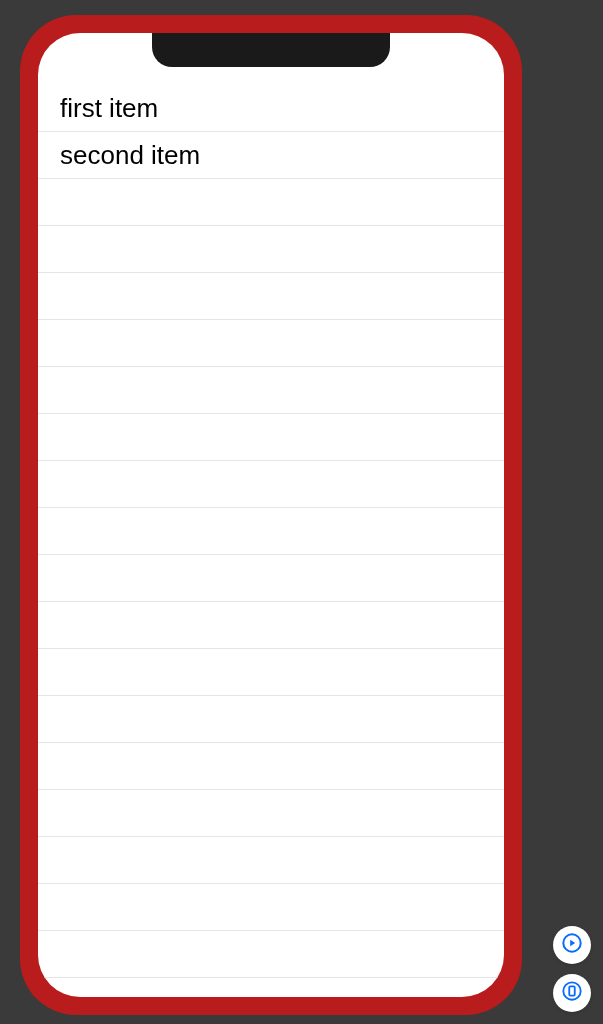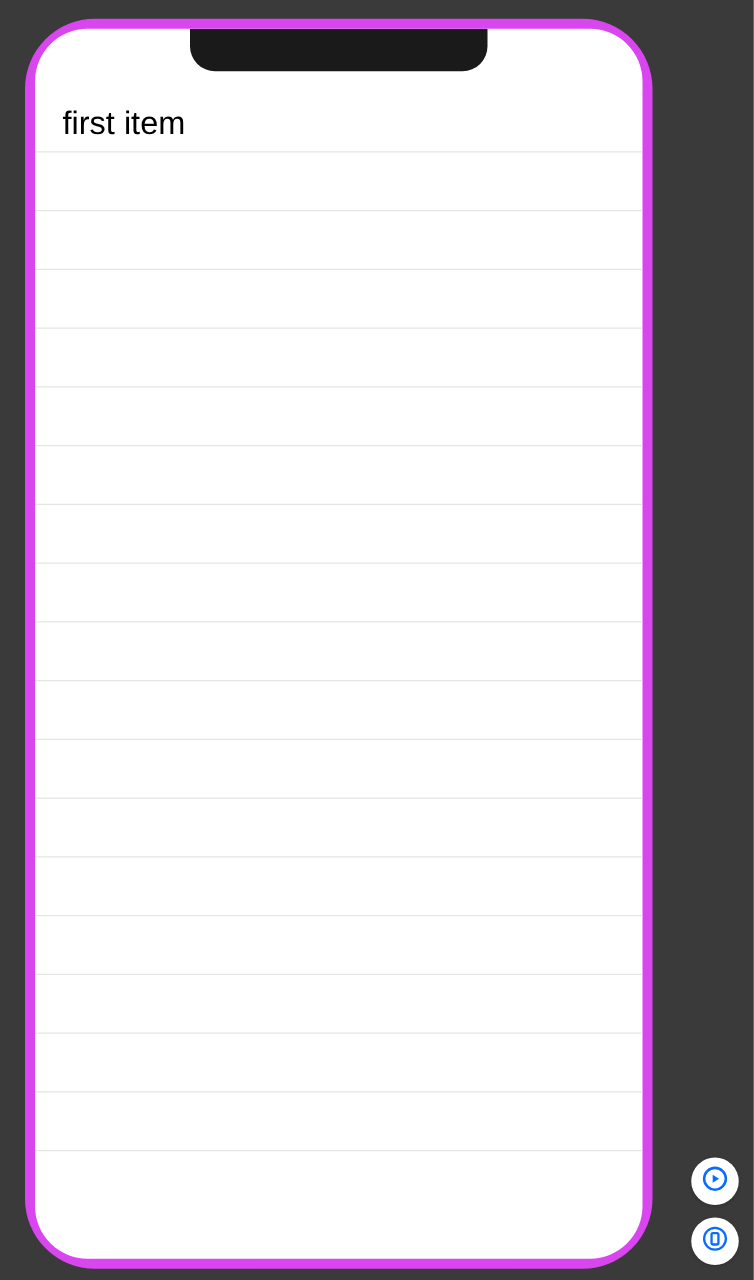--- a/index.html
+++ b/index.html
@@ -10,23 +10,23 @@
       font-family: -apple-system, BlinkMacSystemFont, "Segoe UI", Helvetica, Arial, sans-serif;
       position: relative;
       overflow: hidden;
     }
     .phone-frame {
       position: absolute;
       left: 20px;
       top: 15px;
       width: 502px;
       height: 1000px;
-      background: #d946ef;
+      background: #b91c1c;
       border-radius: 56px;
-      padding: 8px;
+      padding: 18px;
     }
     .screen {
       width: 100%;
       height: 100%;
       background: #fff;
       border-radius: 42px;
       position: relative;
       overflow: hidden;
     }
     .notch {
@@ -79,20 +79,21 @@
     .control-btn svg { width: 22px; height: 22px; }
   </style>
 </head>
 <body>
 
 <div class="phone-frame">
   <div class="screen">
     <div class="notch"></div>
     <div class="content" id="list-content">
         <div class="list-row"><span>first item</span></div>
+        <div class="list-row"><span>second item</span></div>
         <div class="empty-row"></div>
         <div class="empty-row"></div>
         <div class="empty-row"></div>
         <div class="empty-row"></div>
         <div class="empty-row"></div>
         <div class="empty-row"></div>
         <div class="empty-row"></div>
         <div class="empty-row"></div>
         <div class="empty-row"></div>
         <div class="empty-row"></div>

